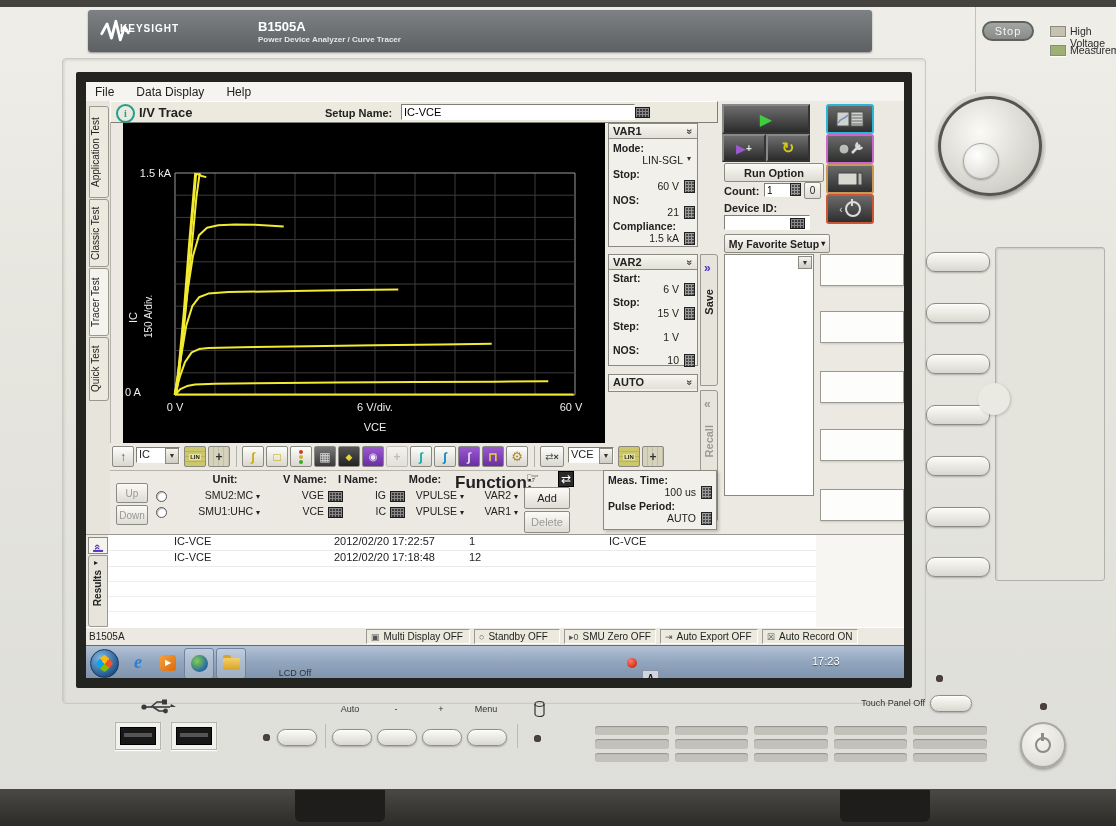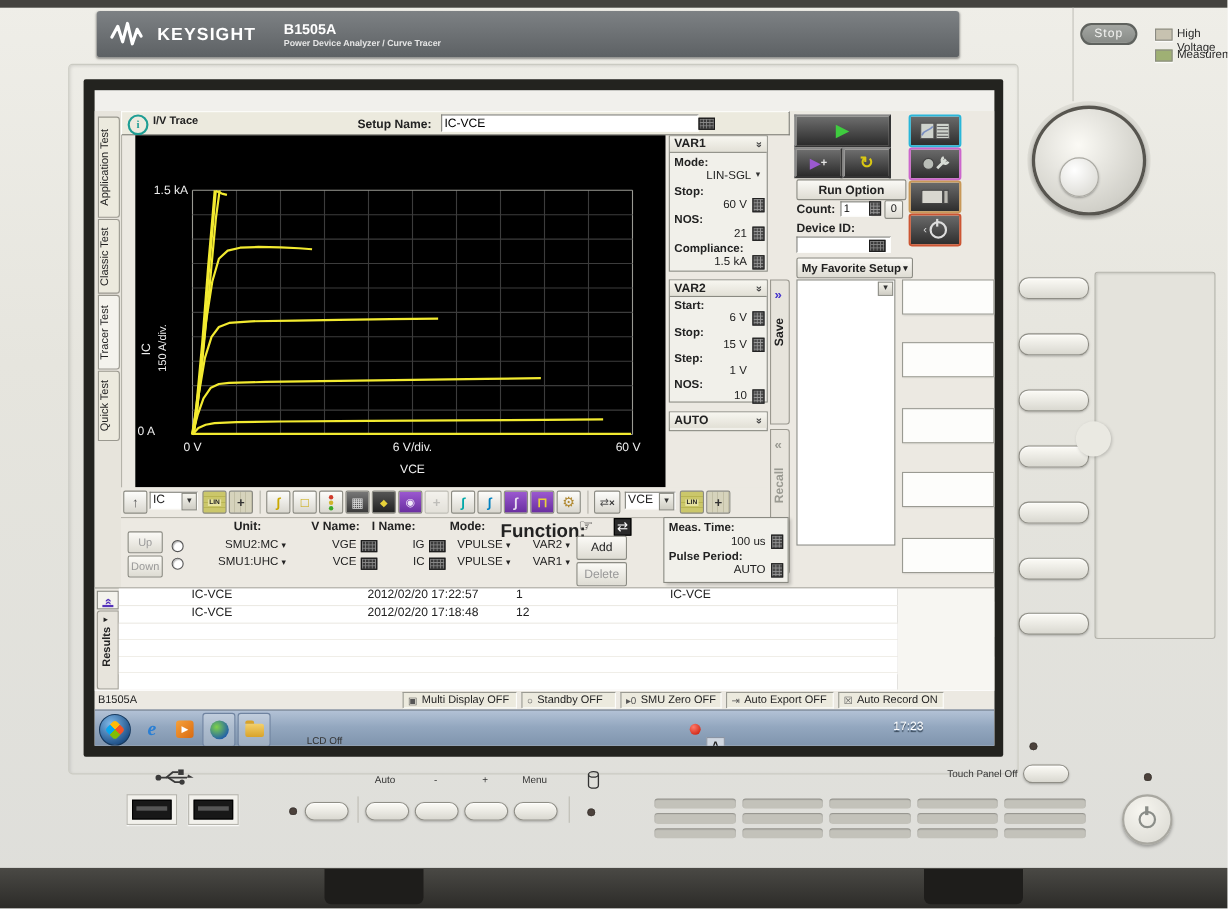--- a/index.html
+++ b/index.html
@@ -40,50 +40,55 @@
 
 <div class="abs" style="left:0;top:0;width:1116px;height:7px;background:#44433f;"></div>
 <div class="abs" style="left:0;top:789px;width:1116px;height:37px;background:linear-gradient(180deg,#4a4945,#2c2b28);"></div>
 <div class="abs" style="left:295px;top:790px;width:90px;height:32px;background:#1e1d1b;border-radius:0 0 6px 6px;"></div>
 <div class="abs" style="left:840px;top:790px;width:90px;height:32px;background:#1e1d1b;border-radius:0 0 6px 6px;"></div>
 
 <div class="abs" style="left:88px;top:10px;width:784px;height:42px;border-radius:3px;background:linear-gradient(180deg,#7d8184,#5d6164);box-shadow:0 1px 2px rgba(0,0,0,.4);">
   <svg class="abs" style="left:12px;top:9px;" width="30" height="24" viewBox="0 0 34 26">
     <path d="M2 16 L8 5 L13 21 L18 2 L23 23 L28 8 L32 15" stroke="#ffffff" stroke-width="3.2" fill="none" stroke-linejoin="round" stroke-linecap="round"></path>
   </svg>
-  <div class="abs" style="left:55px;top:13px;font-size:16px;font-weight:bold;color:#fff;letter-spacing:1px;">KEYSIGHT</div>
+  <div class="abs" style="left:32px;top:13px;font-size:10px;font-weight:bold;color:#fff;letter-spacing:1px;">KEYSIGHT</div>
   <div class="abs" style="left:170px;top:9px;font-size:13px;font-weight:bold;color:#fff;">B1505A</div>
   <div class="abs" style="left:170px;top:25px;font-size:8px;font-weight:bold;color:#e6e6e6;">Power Device Analyzer / Curve Tracer</div>
 </div>
 
 <div class="abs" style="left:982px;top:21px;width:52px;height:20px;border-radius:10px;background:linear-gradient(180deg,#a3a6a2,#888b87);border:2px solid #5f625e;color:#f4f4f2;font-size:11px;display:flex;align-items:center;justify-content:center;letter-spacing:1px;box-sizing:border-box;">Stop</div>
 <div class="abs" style="left:1050px;top:26px;width:14px;height:9px;background:#c7c2b0;border:1px solid #8a8a82;box-shadow:0 1px 1px #fff;"></div>
 <div class="abs" style="left:1070px;top:25px;font-size:10.5px;color:#2a2a2a;">High Voltage</div>
 <div class="abs" style="left:1050px;top:45px;width:14px;height:9px;background:#9fb074;border:1px solid #8a8a82;box-shadow:0 1px 1px #fff;"></div>
 <div class="abs" style="left:1070px;top:44px;font-size:10.5px;color:#2a2a2a;">Measurement</div>
 <div class="abs" style="left:975px;top:7px;width:1px;height:85px;background:#c2c1ba;"></div>
 
 <div class="abs" style="left:62px;top:58px;width:862px;height:644px;border:1px solid #cacac2;border-radius:4px;box-shadow:1px 1px 3px rgba(0,0,0,.12) inset;"></div>
 <div class="abs" style="left:76px;top:72px;width:836px;height:616px;background:#23231f;border-radius:2px;"></div>
 
 <div class="abs" style="left:86px;top:82px;width:818px;height:596px;background:#f1f0ec;overflow:hidden;">
 
+  <div class="abs" style="left:0;top:0;width:818px;height:19px;background:#f5f4f0;border-bottom:1px solid #c6c4bb;display:flex;align-items:center;gap:22px;padding-left:9px;font-size:12px;">
+    <span>File</span>
+    <span>Data Display</span>
+    <span>Help</span>
+  </div>
 
   <div class="abs" style="left:0;top:19px;width:818px;height:526px;background:#ece9e2;"></div>
 
   <div class="abs" style="left:0;top:19px;width:24px;height:526px;background:#e7e4dc;border-right:1px solid #b5b3aa;">
     <div class="abs vtext" style="left:3px;top:5px;width:18px;height:90px;font-size:10px;background:#eceade;border:1px solid #9a988f;border-radius:3px 0 0 3px;text-align:center;">Application Test</div>
     <div class="abs vtext" style="left:3px;top:98px;width:18px;height:66px;font-size:10px;background:#eceade;border:1px solid #9a988f;border-radius:3px 0 0 3px;text-align:center;">Classic Test</div>
     <div class="abs vtext" style="left:3px;top:167px;width:18px;height:66px;font-size:10px;background:#f4f3ed;border:1px solid #9a988f;border-radius:3px 0 0 3px;text-align:center;">Tracer Test</div>
     <div class="abs vtext" style="left:3px;top:236px;width:18px;height:62px;font-size:10px;background:#eceade;border:1px solid #9a988f;border-radius:3px 0 0 3px;text-align:center;">Quick Test</div>
   </div>
 
   <div class="abs bevout" style="left:24px;top:19px;width:608px;height:22px;background:#eceade;box-sizing:border-box;">
     <span class="abs" style="left:5px;top:2px;width:15px;height:15px;border-radius:50%;border:2px solid #1f9e94;color:#1f9e94;font-weight:bold;font-size:10px;display:flex;align-items:center;justify-content:center;font-family:'Liberation Serif',serif;">i</span>
-    <span class="abs" style="left:28px;top:3px;font-size:10px;font-weight:bold;">I/V Trace</span>
+    <span class="abs" style="left:28px;top:3px;font-size:13px;font-weight:bold;">I/V Trace</span>
     <span class="abs" style="left:214px;top:5px;font-size:11px;font-weight:bold;">Setup Name:</span>
     <input class="abs field" style="left: 290px; top: 2px; width: 228px; height: 14px;" value="IC-VCE">
     <span class="abs kb" style="left:524px;top:5px;"></span>
   </div>
 
   <div class="abs" style="left:37px;top:41px;width:482px;height:320px;background:#000;">
     <svg id="curve-svg" width="482" height="320" style="position:absolute;left:0;top:0;">
         <line x1="52" y1="50" x2="52" y2="272" stroke="#9a9a93" stroke-width="1"></line>
         <line x1="92" y1="50" x2="92" y2="272" stroke="#3c3c3c" stroke-width="1"></line>
         <line x1="132" y1="50" x2="132" y2="272" stroke="#3c3c3c" stroke-width="1"></line>

